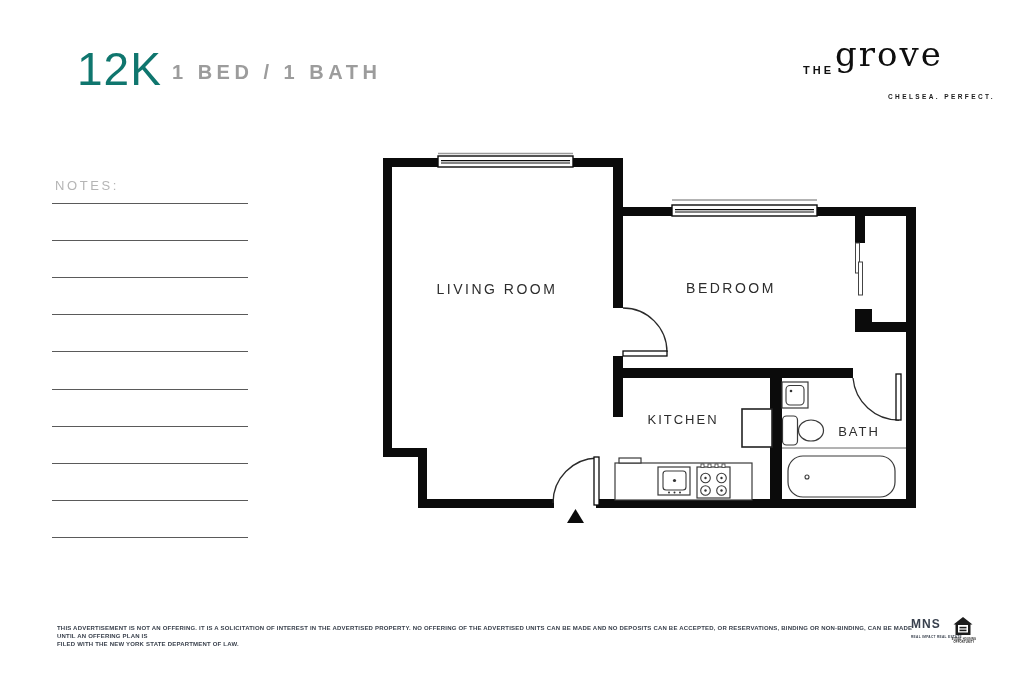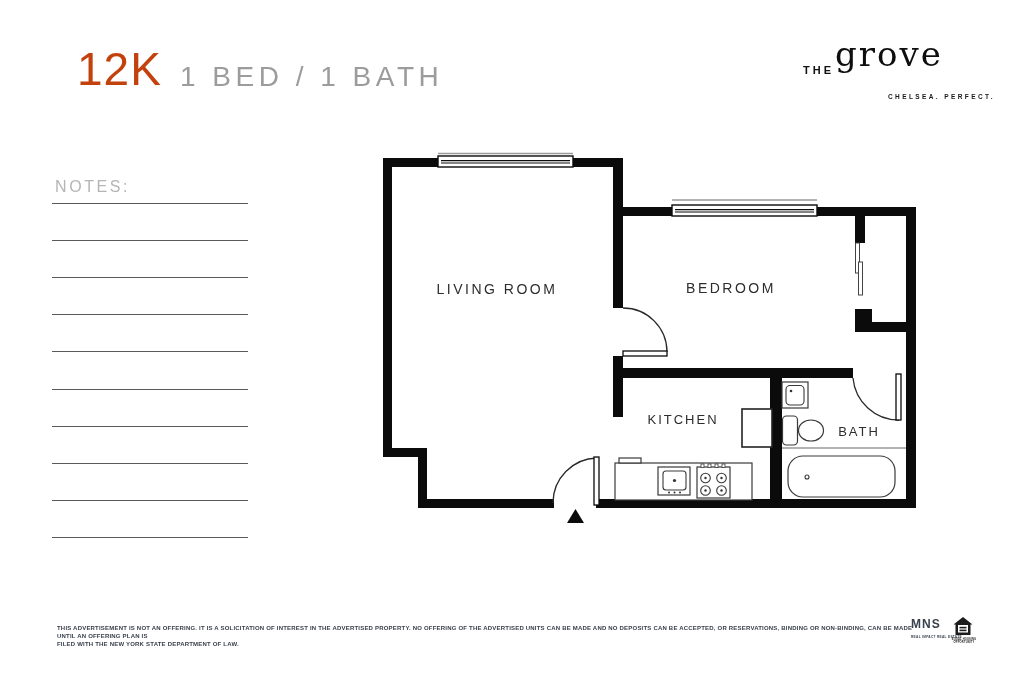--- a/index.html
+++ b/index.html
@@ -3,28 +3,28 @@
 <meta charset="utf-8">
 <style>
   html,body{margin:0;padding:0;}
   body{
     width:1024px;height:680px;position:relative;background:#ffffff;
     font-family:"Liberation Sans", sans-serif;overflow:hidden;
     -webkit-font-smoothing:antialiased;
   }
   .abs{position:absolute;}
   
-  .unit{left:77px;top:42px;font-size:46px;font-weight:500;color:#c2410c;letter-spacing:1px;}
-  .bedbath{left:180px;top:61px;font-size:28px;font-weight:400;color:#9c9c9c;letter-spacing:4.5px;}
+  .unit{left:77px;top:42px;font-size:46px;font-weight:500;color:#0f766e;letter-spacing:1px;}
+  .bedbath{left:172px;top:61px;font-size:20px;font-weight:700;color:#9c9c9c;letter-spacing:4.5px;}
   
   .brand-the{left:803px;top:64px;font-size:11px;font-weight:bold;color:#111;letter-spacing:3px;}
   .brand-name{left:835px;top:37px;font-size:34px;color:#0e0e0e;font-family:"DejaVu Serif", serif;letter-spacing:2px;line-height:1;}
   .brand-tagline{left:888px;top:93px;font-size:6.5px;font-weight:bold;color:#1a1a1a;letter-spacing:2.4px;}
   
-  .notes-label{left:55px;top:178px;font-size:16px;color:#b5b5b5;letter-spacing:2.6px;}
+  .notes-label{left:55px;top:178px;font-size:13px;color:#b5b5b5;letter-spacing:2.6px;}
   .note-line{position:absolute;left:52px;width:196px;height:0;border-top:1px solid #5a5a5a;}
   
   .disclaimer{left:57px;top:624px;width:860px;font-size:6px;font-weight:bold;color:#39404c;line-height:8px;letter-spacing:0.2px;}
   
   .mns{left:911px;top:618px;font-size:12px;font-weight:600;color:#39414e;letter-spacing:1px;line-height:1;}
   .mns-tagline{left:911px;top:635px;width:40px;font-size:3.2px;font-weight:bold;color:#39414e;letter-spacing:0.3px;white-space:nowrap;}
   .eho{left:951px;top:616px;}
   .eho-caption{left:948px;top:638px;width:32px;font-size:2.6px;font-weight:bold;color:#222;text-align:center;letter-spacing:0.2px;}
   svg text{font-family:"Liberation Sans", sans-serif;fill:#2d2d2d;}
 </style>

